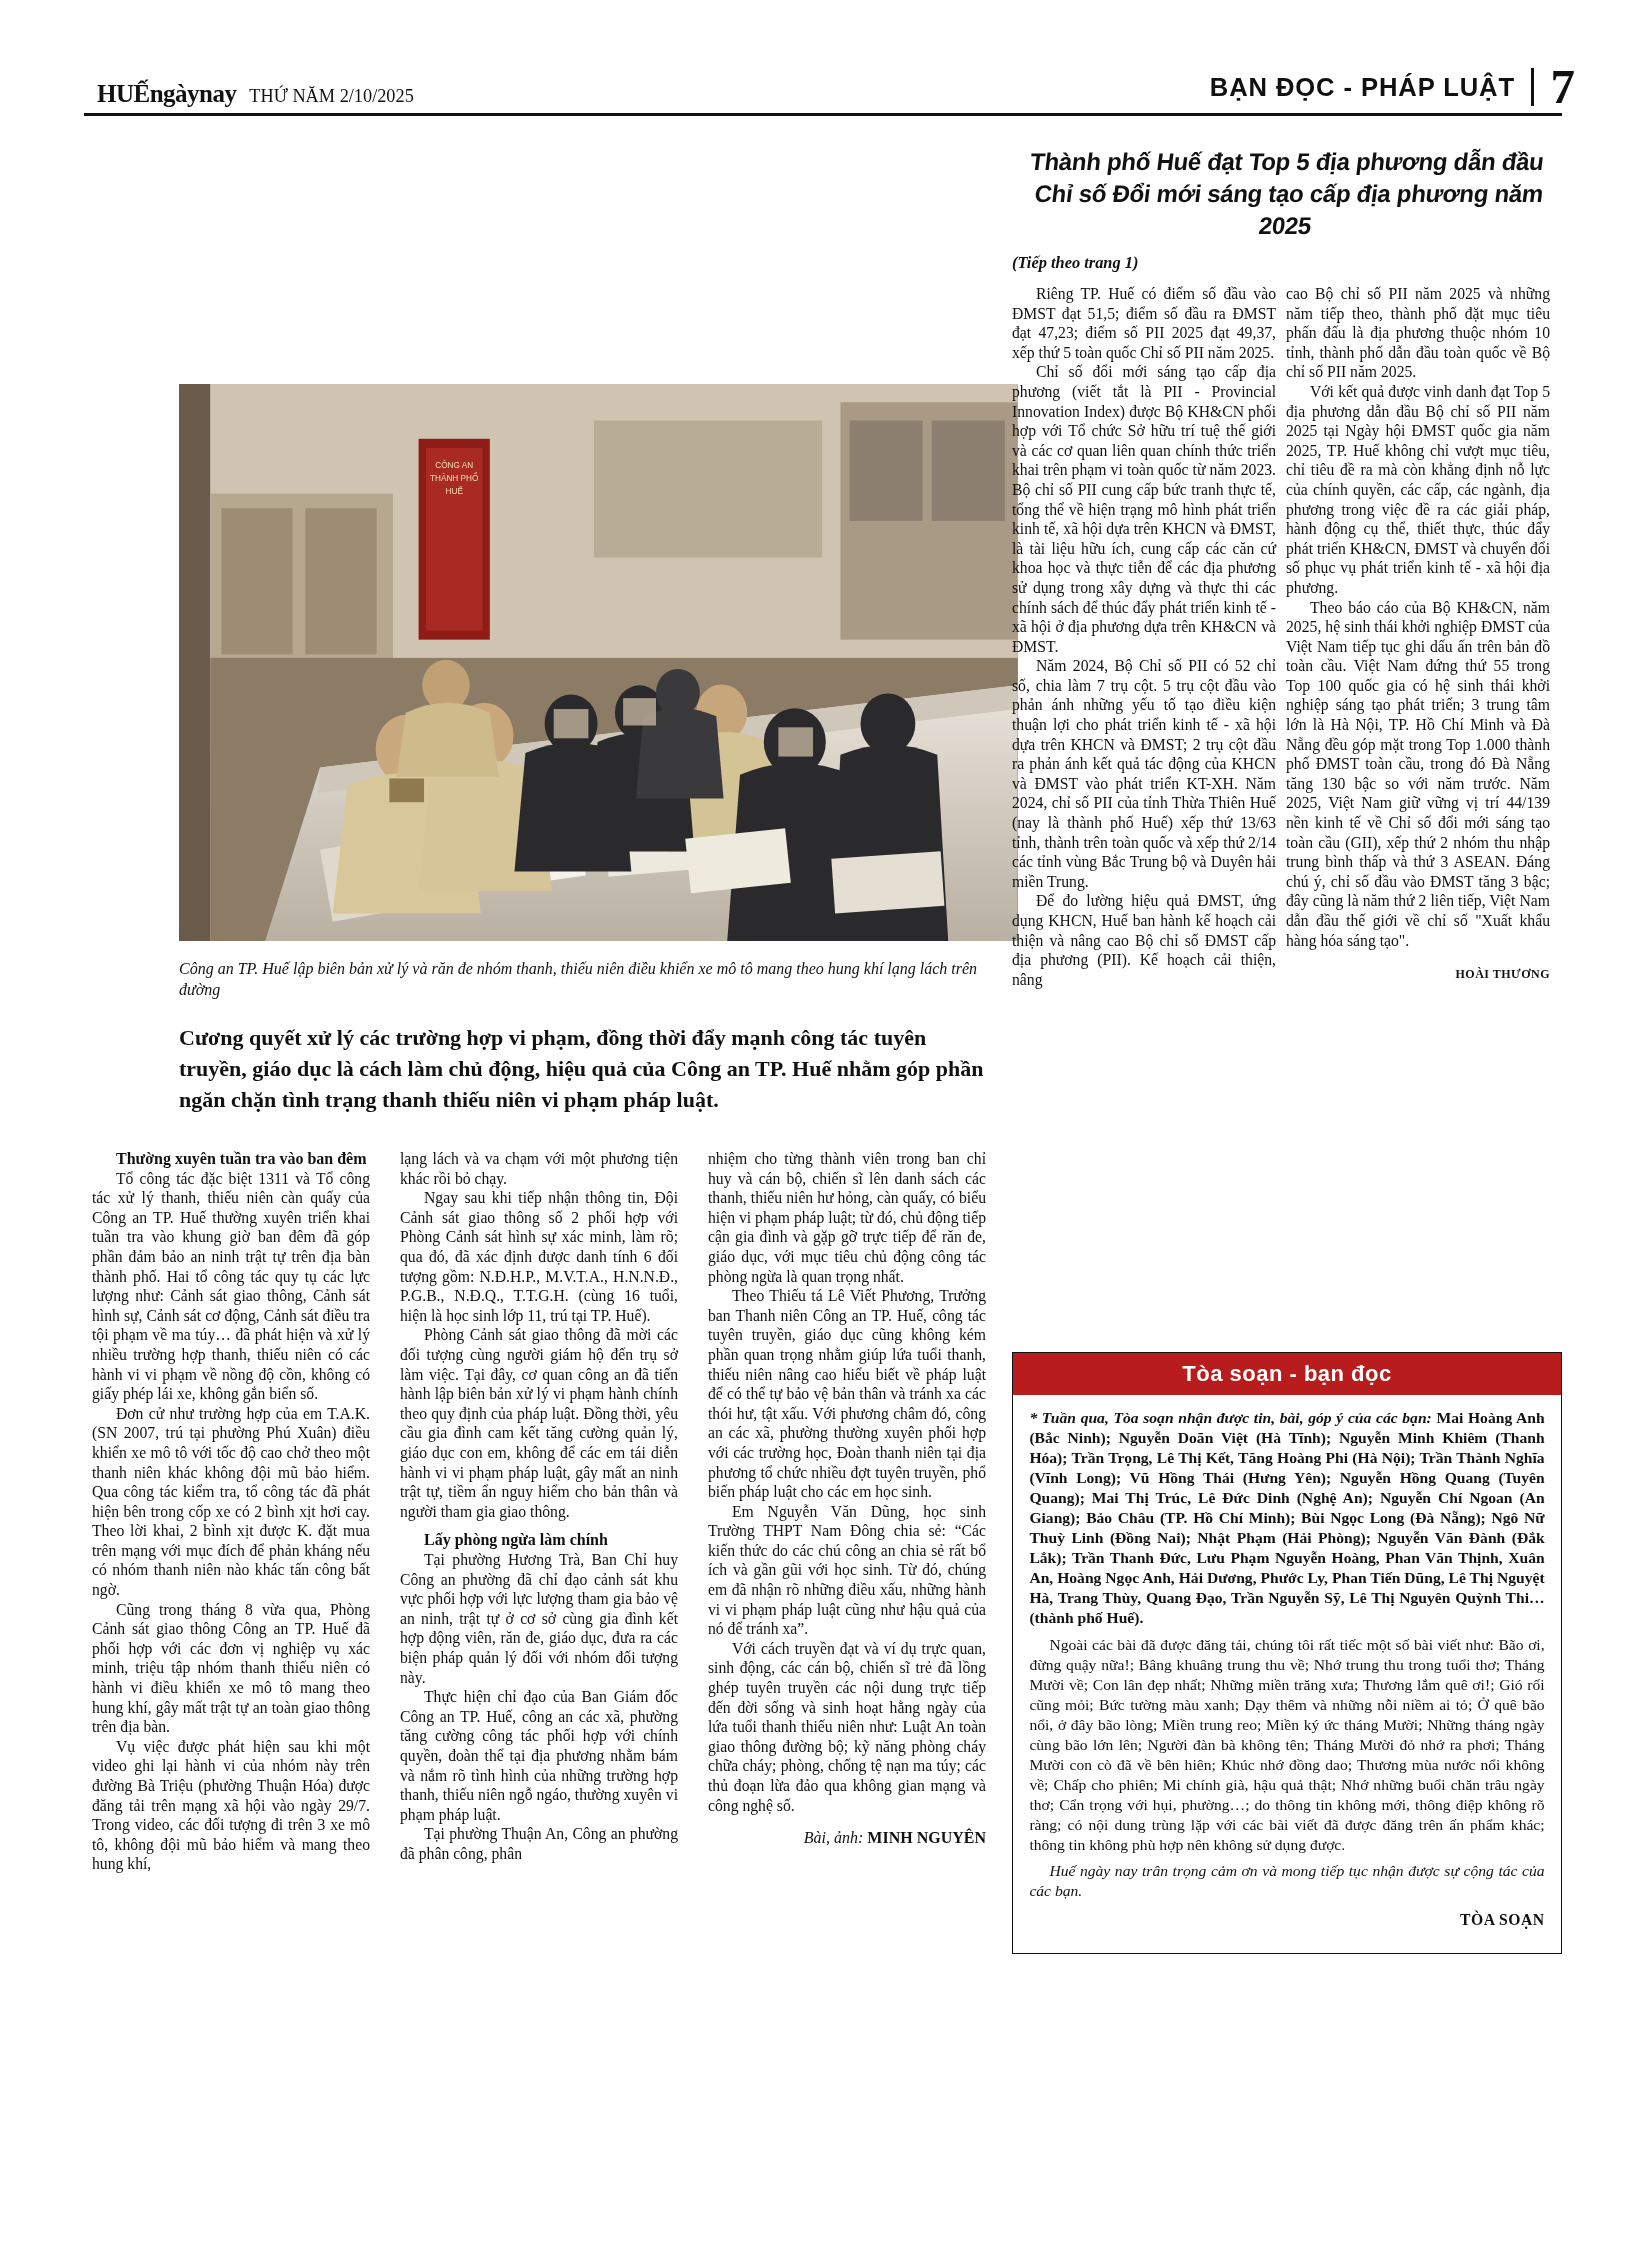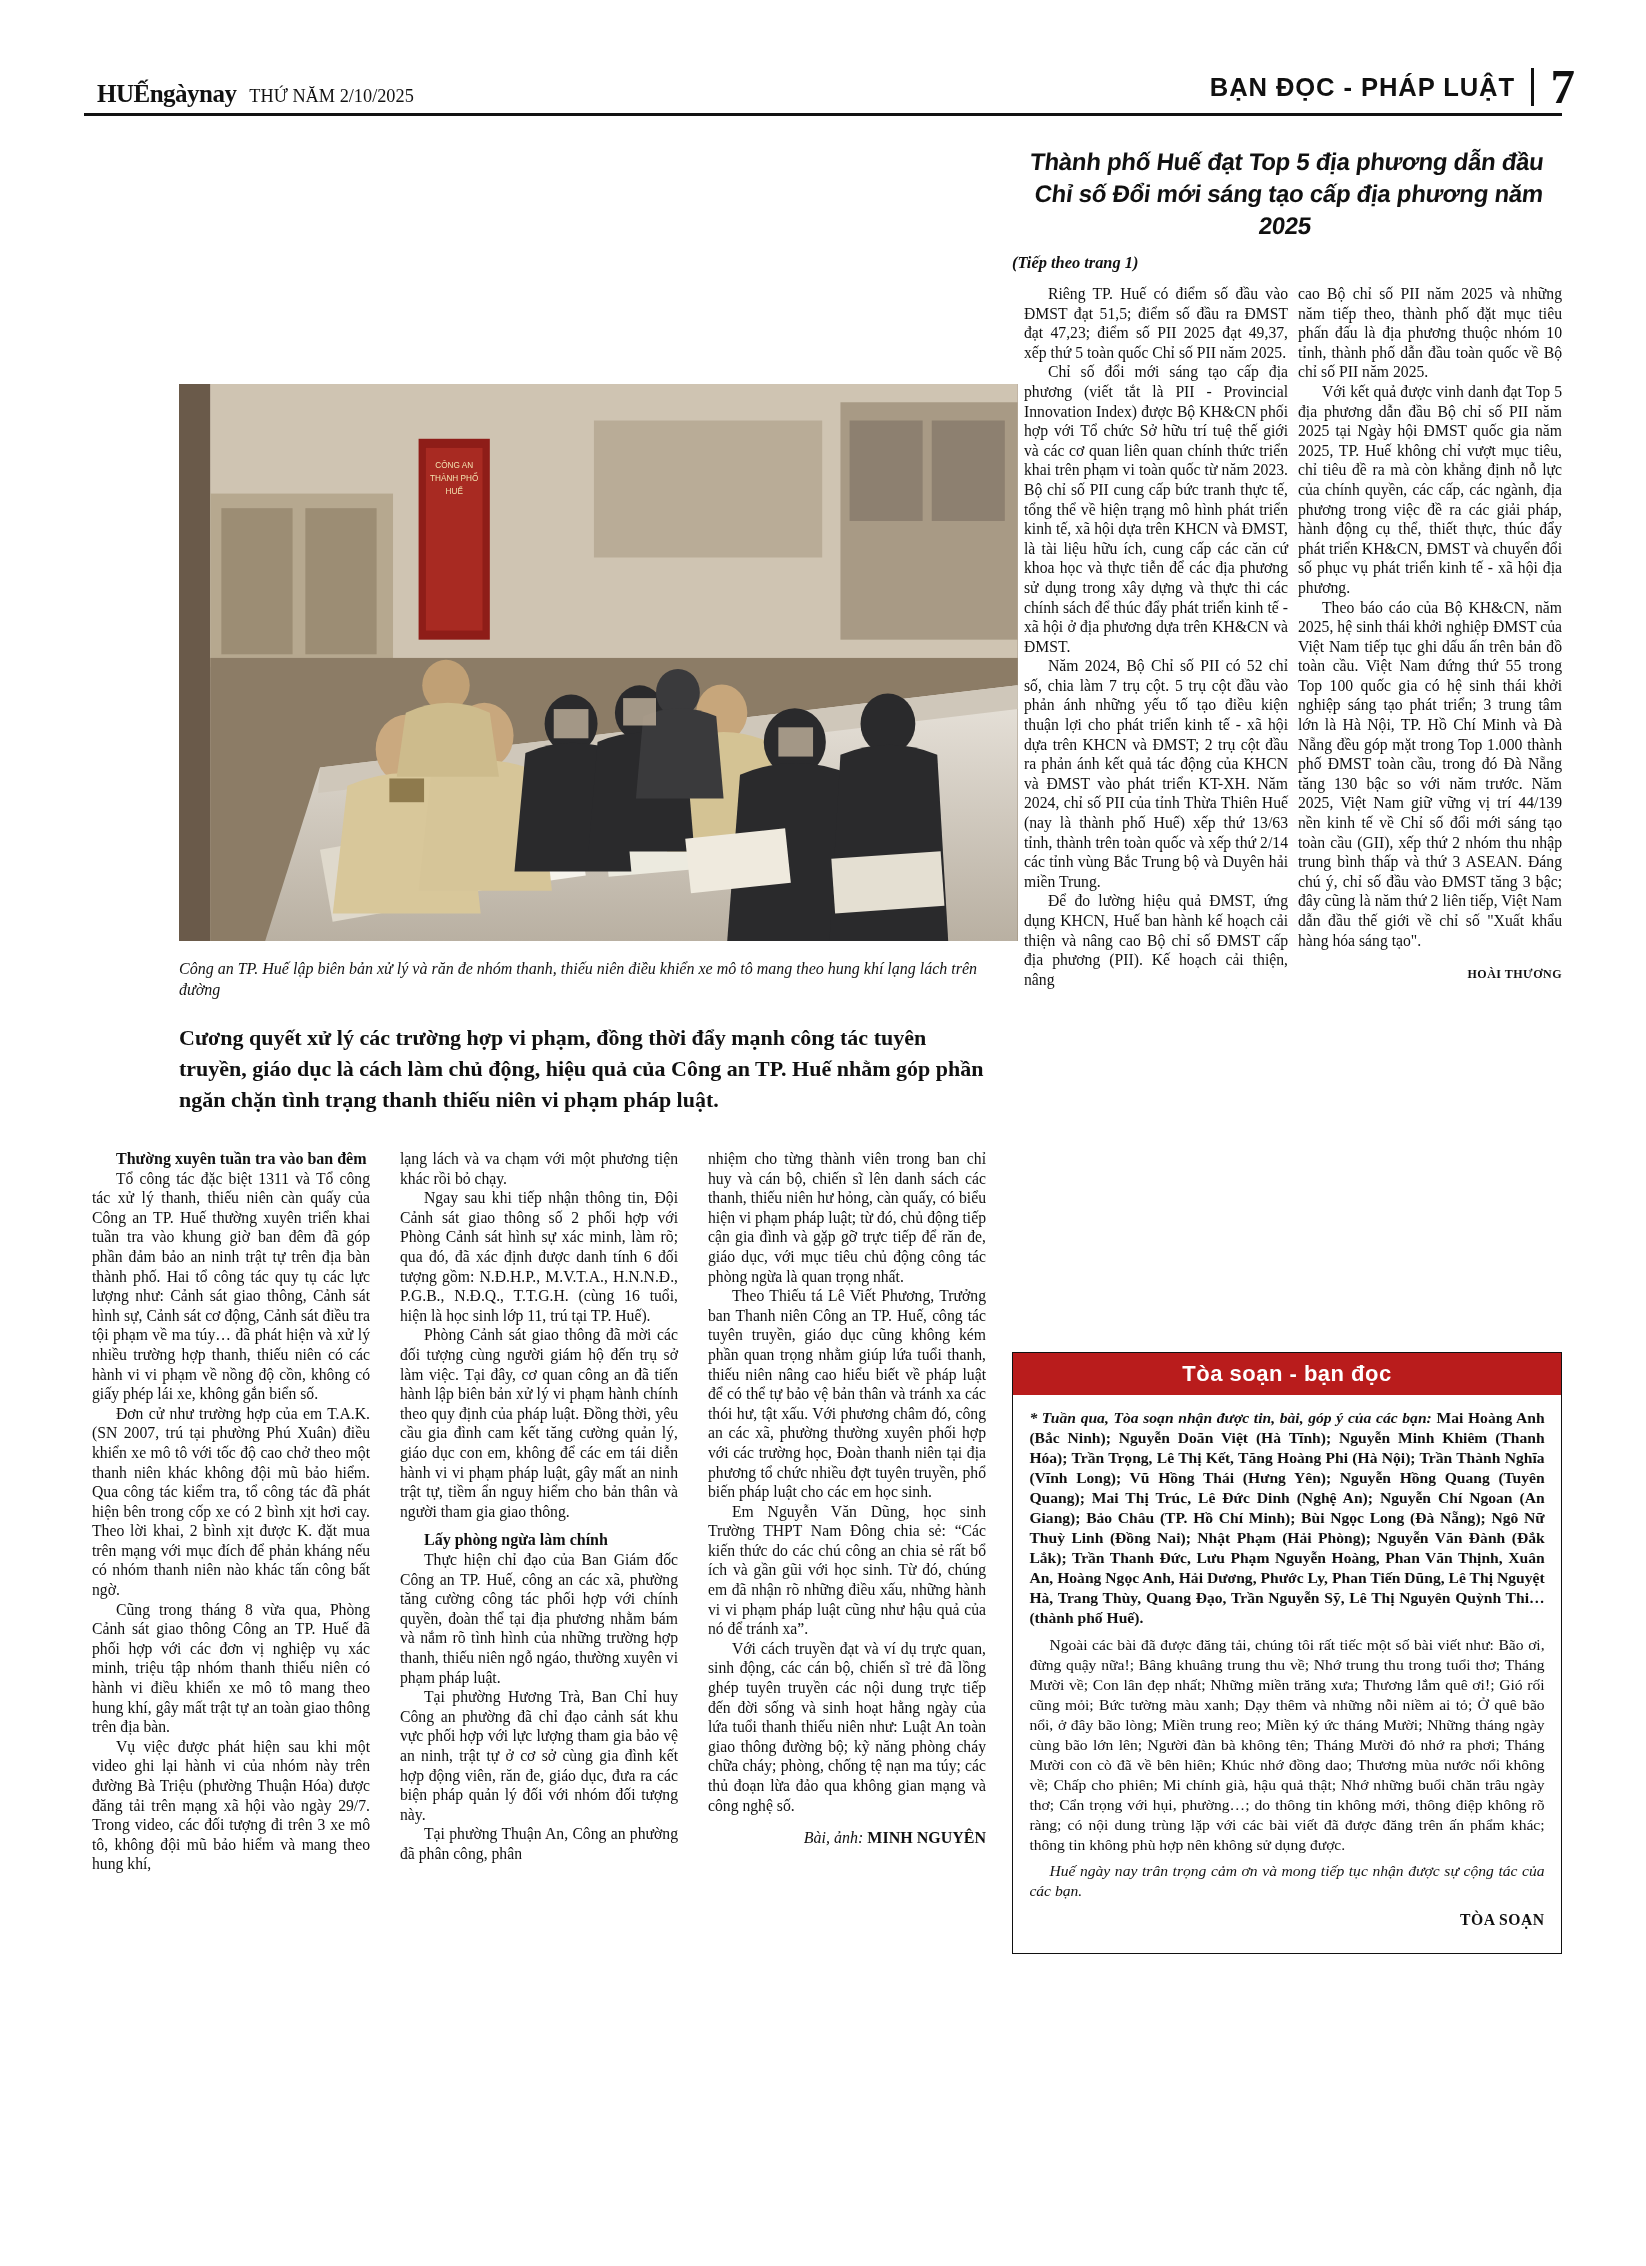--- a/index.html
+++ b/index.html
@@ -35,21 +35,21 @@
   .subhead{font-weight:bold;font-size:16px;margin:0 0 1.8px 0;text-indent:0;font-family:"Liberation Serif",serif;}
   .gap{height:9.1px;}
   .byline{text-align:right;font-weight:bold;font-size:16px;margin-top:12.8px;font-family:"Liberation Serif",serif;}
   .byline i{font-weight:normal;}
 
   
   .rightcol{position:absolute;left:1012px;top:146px;width:550px;}
   .r-headline{font-family:"Liberation Sans",sans-serif;font-weight:bold;font-size:24px;line-height:32px;text-align:center;letter-spacing:-0.3px;
      transform:skewX(-7deg);color:#111;}
   .r-sub{text-align:left;font-style:italic;font-weight:bold;font-size:16.4px;margin-top:11px;font-family:"Liberation Serif",serif;}
-  .r-cols{display:flex;gap:10px;margin-top:11px;justify-content:flex-end;}
+  .r-cols{display:flex;gap:10px;margin-top:11px;}
   .r-col{width:264px;font-size:15.7px;line-height:19.6px;text-align:justify;font-family:"Liberation Serif",serif;}
   .r-col p{margin:0;text-indent:24px;}
   .r-byline{text-align:right;font-weight:bold;font-size:12px;margin-top:14.6px;letter-spacing:0.5px;font-family:Liberation Serif, serif;}
 
   
   .box{position:absolute;left:1012px;top:1352px;width:550px;border:1.4px solid #111;box-sizing:border-box;padding:14.6px 16.4px 16.4px 16.4px;}
   .box-titlebar{background:#b91c1c;margin:-14.6px -16.4px 12.8px -16.4px;padding:8.2px 0 8.2px 0;text-align:center;}
   .box-title{font-family:"Liberation Sans",sans-serif;font-weight:bold;font-size:22px;color:#ffffff;letter-spacing:0.5px;}
   .box p{font-size:15.6px;line-height:20px;text-align:justify;margin:0 0 6.4px 0;text-indent:20px;font-family:"Liberation Serif",serif;}
   .box p.noind{text-indent:0;}
@@ -170,22 +170,22 @@
       <p>Cũng trong tháng 8 vừa qua, Phòng Cảnh sát giao thông Công an TP. Huế đã phối hợp với các đơn vị nghiệp vụ xác minh, triệu tập nhóm thanh thiếu niên có hành vi điều khiển xe mô tô mang theo hung khí, gây mất trật tự an toàn giao thông trên địa bàn.</p>
       <p>Vụ việc được phát hiện sau khi một video ghi lại hành vi của nhóm này trên đường Bà Triệu (phường Thuận Hóa) được đăng tải trên mạng xã hội vào ngày 29/7. Trong video, các đối tượng đi trên 3 xe mô tô, không đội mũ bảo hiểm và mang theo hung khí,</p>
     </div>
 
     <div class="col">
       <p style="text-indent:0">lạng lách và va chạm với một phương tiện khác rồi bỏ chạy.</p>
       <p>Ngay sau khi tiếp nhận thông tin, Đội Cảnh sát giao thông số 2 phối hợp với Phòng Cảnh sát hình sự xác minh, làm rõ; qua đó, đã xác định được danh tính 6 đối tượng gồm: N.Đ.H.P., M.V.T.A., H.N.N.Đ., P.G.B., N.Đ.Q., T.T.G.H. (cùng 16 tuổi, hiện là học sinh lớp 11, trú tại TP. Huế).</p>
       <p>Phòng Cảnh sát giao thông đã mời các đối tượng cùng người giám hộ đến trụ sở làm việc. Tại đây, cơ quan công an đã tiến hành lập biên bản xử lý vi phạm hành chính theo quy định của pháp luật. Đồng thời, yêu cầu gia đình cam kết tăng cường quản lý, giáo dục con em, không để các em tái diễn hành vi vi phạm pháp luật, gây mất an ninh trật tự, tiềm ẩn nguy hiểm cho bản thân và người tham gia giao thông.</p>
       <div class="gap"></div>
       <p class="subhead">Lấy phòng ngừa làm chính</p>
+      <p>Tại phường Hương Trà, Ban Chỉ huy Công an phường đã chỉ đạo cảnh sát khu vực phối hợp với lực lượng tham gia bảo vệ an ninh, trật tự ở cơ sở cùng gia đình kết hợp động viên, răn đe, giáo dục, đưa ra các biện pháp quản lý đối với nhóm đối tượng này.</p>
       <p>Thực hiện chỉ đạo của Ban Giám đốc Công an TP. Huế, công an các xã, phường tăng cường công tác phối hợp với chính quyền, đoàn thể tại địa phương nhằm bám và nắm rõ tình hình của những trường hợp thanh, thiếu niên ngỗ ngáo, thường xuyên vi phạm pháp luật.</p>
-      <p>Tại phường Hương Trà, Ban Chỉ huy Công an phường đã chỉ đạo cảnh sát khu vực phối hợp với lực lượng tham gia bảo vệ an ninh, trật tự ở cơ sở cùng gia đình kết hợp động viên, răn đe, giáo dục, đưa ra các biện pháp quản lý đối với nhóm đối tượng này.</p>
       <p>Tại phường Thuận An, Công an phường đã phân công, phân</p>
     </div>
 
     <div class="col">
       <p style="text-indent:0">nhiệm cho từng thành viên trong ban chỉ huy và cán bộ, chiến sĩ lên danh sách các thanh, thiếu niên hư hỏng, càn quấy, có biểu hiện vi phạm pháp luật; từ đó, chủ động tiếp cận gia đình và gặp gỡ trực tiếp để răn đe, giáo dục, với mục tiêu chủ động công tác phòng ngừa là quan trọng nhất.</p>
       <p>Theo Thiếu tá Lê Viết Phương, Trưởng ban Thanh niên Công an TP. Huế, công tác tuyên truyền, giáo dục cũng không kém phần quan trọng nhằm giúp lứa tuổi thanh, thiếu niên nâng cao hiểu biết về pháp luật để có thể tự bảo vệ bản thân và tránh xa các thói hư, tật xấu. Với phương châm đó, công an các xã, phường thường xuyên phối hợp với các trường học, Đoàn thanh niên tại địa phương tổ chức nhiều đợt tuyên truyền, phổ biến pháp luật cho các em học sinh.</p>
       <p>Em Nguyễn Văn Dũng, học sinh Trường THPT Nam Đông chia sẻ: “Các kiến thức do các chú công an chia sẻ rất bổ ích và gần gũi với học sinh. Từ đó, chúng em đã nhận rõ những điều xấu, những hành vi vi phạm pháp luật cũng như hậu quả của nó để tránh xa”.</p>
       <p>Với cách truyền đạt và ví dụ trực quan, sinh động, các cán bộ, chiến sĩ trẻ đã lồng ghép tuyên truyền các nội dung trực tiếp đến đời sống và sinh hoạt hằng ngày của lứa tuổi thanh thiếu niên như: Luật An toàn giao thông đường bộ; kỹ năng phòng cháy chữa cháy; phòng, chống tệ nạn ma túy; các thủ đoạn lừa đảo qua không gian mạng và công nghệ số.</p>
       <div class="byline">
         <i>Bài, ảnh:</i>

